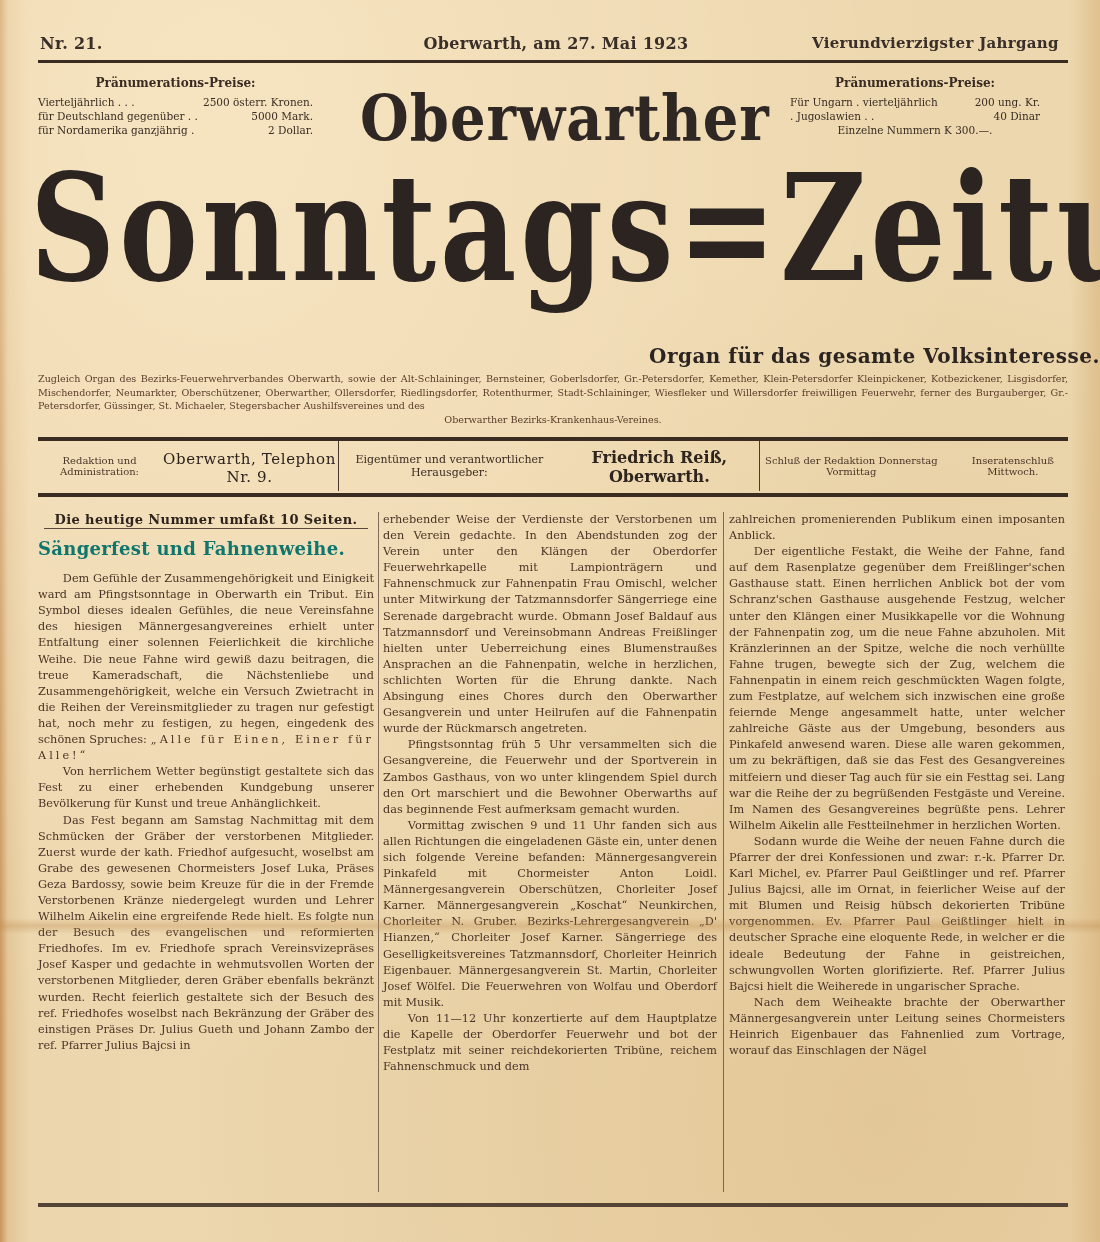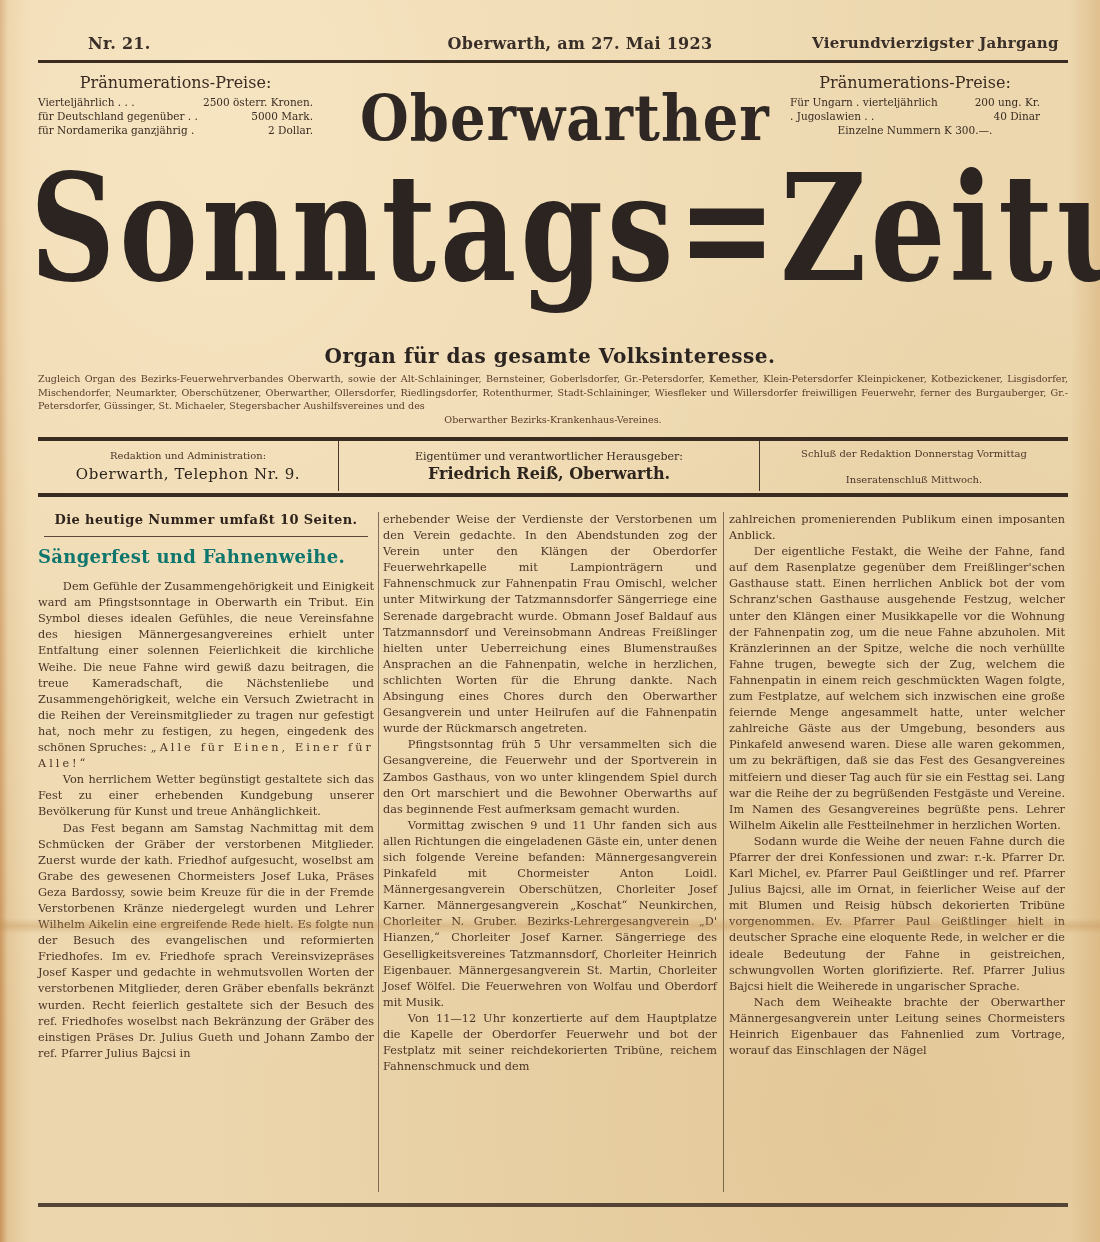--- a/index.html
+++ b/index.html
@@ -10,61 +10,61 @@
       radial-gradient(ellipse at 20% 10%, rgba(255,240,210,0.55), rgba(0,0,0,0) 60%),
       radial-gradient(ellipse at 80% 90%, rgba(210,170,110,0.35), rgba(0,0,0,0) 55%),
       linear-gradient(90deg, #c9945a 0px, #e3c596 8px, #ecd6ad 30px, #ecd7ae 1070px, #dfc08e 1100px);
     font-family: "DejaVu Serif", serif;
     color: #3d2e22;
     position: relative;
   }
   .page { position: absolute; left: 0; top: 0; width: 1100px; height: 1242px; }
 
   
-  .topbar { position: absolute; left: 40px; right: 38px; top: 30px; height: 26px; display: flex; justify-content: space-between; align-items: center; font-weight: bold; font-size: 16px; letter-spacing: 0.3px; color: #3a2e28; margin-left: 48px; }
+  .topbar { position: absolute; left: 40px; right: 38px; top: 30px; height: 26px; display: flex; justify-content: space-between; align-items: center; font-weight: bold; font-size: 16px; letter-spacing: 0.3px; color: #3a2e28; }
   .topbar .issue { width: 200px; }
   .topbar .date { text-align: center; flex: 1; padding-left: 60px; }
   .topbar .year { text-align: left; width: 250px; font-size: 15px; }
   .rule-thick { position: absolute; height: 3px; background: #3b2c22; }
 
   
   .pricebox { position: absolute; font-size: 10.5px; line-height: 14px; color: #3a2c22; }
-  .pricebox .ph { font-weight: normal; text-align: center; font-size: 16px; margin-bottom: 5px; }
+  .pricebox .ph { font-weight: bold; text-align: center; font-size: 12px; margin-bottom: 5px; }
   .pricebox .row { display: flex; justify-content: space-between; white-space: nowrap; }
   .pricebox.left { left: 38px; top: 76px; width: 275px; }
   .pricebox.right { left: 790px; top: 76px; width: 250px; }
   .pricebox .center { text-align: center; }
 
   
   .mast1 { position: absolute; left: 360px; width: 400px; top: 84px; text-align: center; font-family: "DejaVu Serif", serif; font-size: 56px; font-weight: bold; color: #2f2723; letter-spacing: 1px; transform: scaleY(1.15); }
   .mast2 { position: absolute; left: 30px; width: 1040px; top: 170px; text-align: center; font-family: "DejaVu Serif", serif; font-size: 118px; font-weight: bold; color: #2b2420; letter-spacing: 4px; transform: scaleY(1.25); line-height: 1; }
-  .subtitle { position: absolute; left: 0; width: 1100px; top: 344px; text-align: center; font-weight: bold; font-size: 20px; color: #2c2420; letter-spacing: 0.5px; }
+  .subtitle { position: absolute; left: 0; width: 1100px; top: 344px; text-align: right; font-weight: bold; font-size: 20px; color: #2c2420; letter-spacing: 0.5px; }
   .assoc { position: absolute; left: 38px; width: 1030px; top: 372px; font-size: 9.6px; line-height: 13.6px; text-align: justify; color: #5a3b2a; }
   .assoc .last { text-align: center; display: block; }
 
   
   .infobar { position: absolute; left: 38px; width: 1030px; top: 441px; height: 50px; display: flex; }
-  .infobar .cell { display: flex; flex-direction: column; justify-content: center; align-items: center; text-align: center; }
+  .infobar .cell { display: flex; flex-direction: row; justify-content: center; align-items: center; text-align: center; }
   .infobar .c1 { width: 300px; }
   .infobar .c2 { width: 420px; border-left: 1px solid #4a3a2e; border-right: 1px solid #4a3a2e; }
   .infobar .c3 { flex: 1; gap: 15px; }
   .infobar .small { font-size: 10px; color: #4a3628; }
   .infobar .big { font-size: 15px; font-weight: normal; color: #2d231d; margin-top: 4px; letter-spacing: 0.6px; }
   .infobar .mid { font-size: 11px; color: #3a2a20; }
   .infobar .mbig { font-size: 16px; font-weight: bold; margin-top: 1px; color: #2e241e; }
 
   
   .col { position: absolute; top: 512px; font-size: 11.3px; line-height: 16.1px; text-align: justify; color: #4a3426; }
   .col p { margin: 0; text-indent: 2.2em; }
   .col p.noindent { text-indent: 0; }
   .col1 { left: 38px; width: 336px; }
   .col2 { left: 383px; width: 334px; }
   .col3 { left: 729px; width: 336px; }
   .vdiv { position: absolute; width: 1px; background: #5a4838; top: 512px; height: 680px; opacity: 0.75; }
-  .pages-note { font-weight: bold; font-size: 13px; letter-spacing: 0.4px; color: #2f241d; text-align: center; margin-bottom: 8px; line-height: 16px; }
+  .pages-note { font-weight: bold; font-size: 13px; letter-spacing: 0.4px; color: #2f241d; text-align: center; margin-bottom: 0; line-height: 16px; }
   .short-rule { height: 1px; background: #5a4838; margin: 0 6px 12px 6px; }
   .headline { text-align: left; font-weight: bold; font-size: 18px; color: #0f766e; margin: 6px 0 14px; letter-spacing: 0.3px; }
   .spaced { letter-spacing: 3px; }
   .crease { position: absolute; left: 0; width: 1100px; top: 918px; height: 16px; background: linear-gradient(180deg, rgba(190,140,80,0), rgba(190,140,80,0.35), rgba(190,140,80,0)); pointer-events: none; }
   .bottom-rule { position: absolute; left: 38px; width: 1030px; top: 1203px; height: 4px; background: #3b2c22; opacity: 0.85; }
 </style>
 </head>
 <body>
 
 <div class="page">

